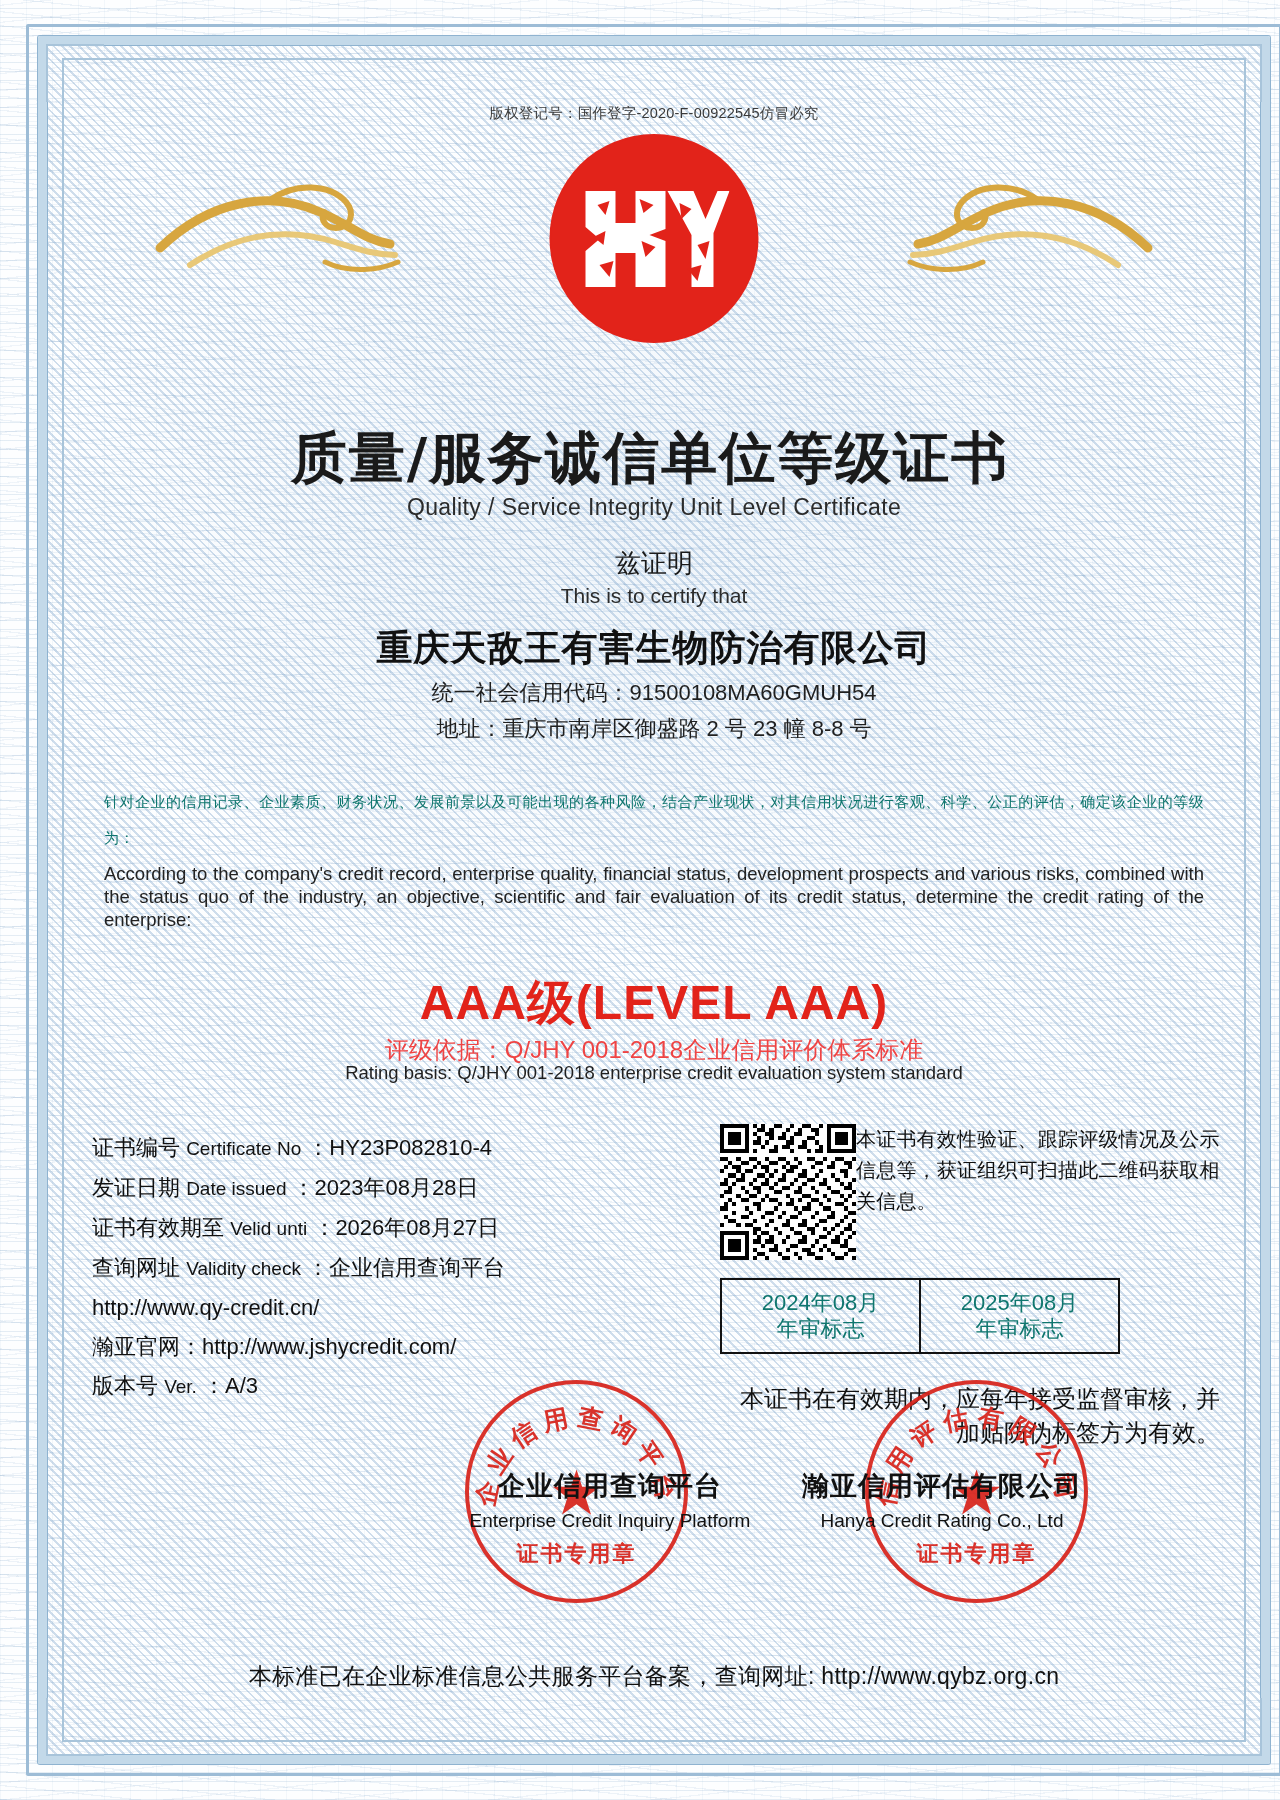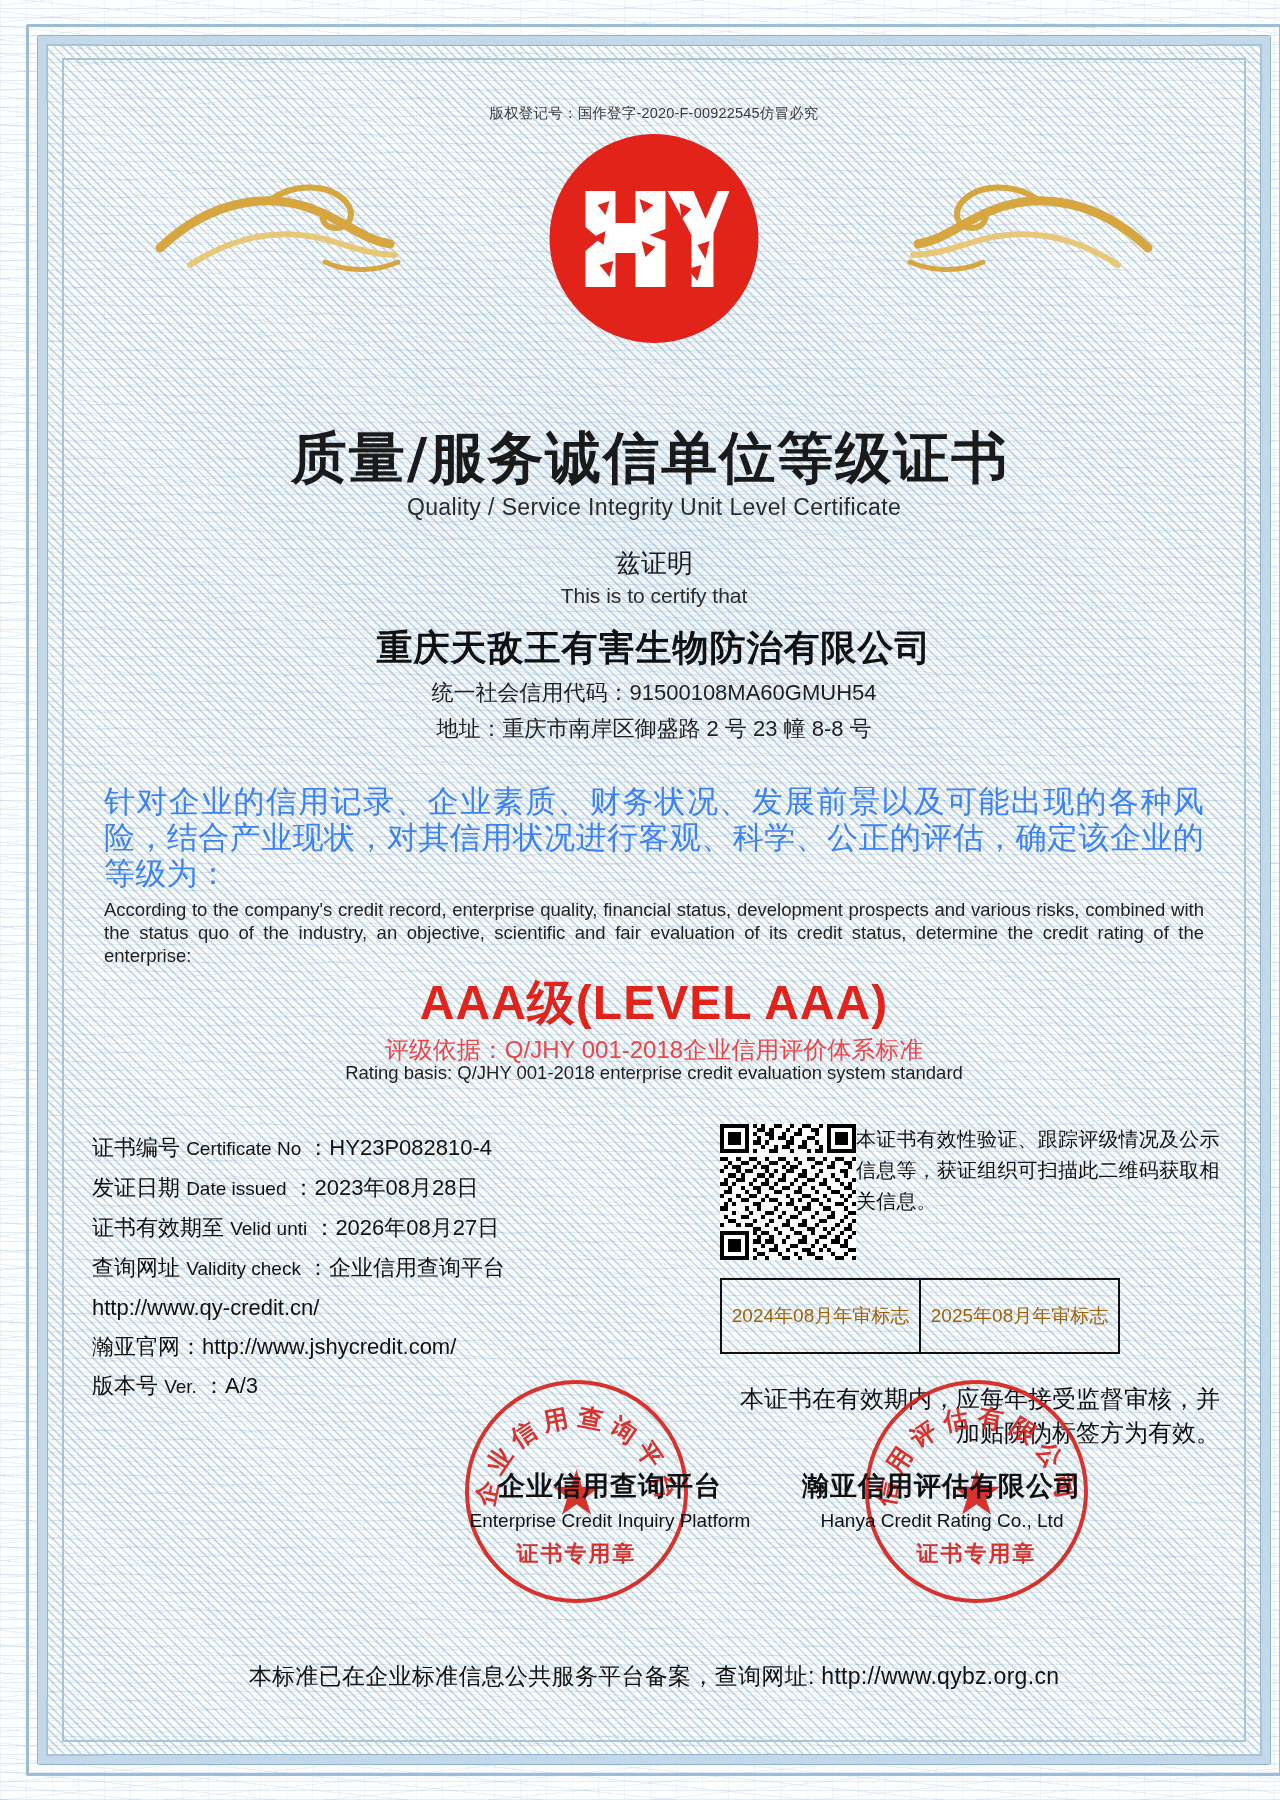--- a/index.html
+++ b/index.html
@@ -200,23 +200,23 @@
   .address { top: 648px; }
 
   
   .body-block {
     position: absolute;
     top: 718px;
     left: 34px;
     right: 34px;
   }
   .body-zh {
-    font-size: 31px;
+    font-size: 15px;
     line-height: 36px;
-    color: #3b82f6;
+    color: #0f766e;
     text-align: justify;
     text-indent: 0;
     letter-spacing: 0.2px;
   }
   .body-en {
     margin-top: 6px;
     font-size: 18.5px;
     line-height: 23px;
     color: #222;
     text-align: justify;
@@ -291,26 +291,26 @@
     gap: 0;
     margin-top: 18px;
     margin-left: 0;
     width: 400px;
   }
   .stamp-box {
     flex: 1;
     border: 2px solid #111;
     height: 72px;
     display: flex;
-    flex-direction: row;
+    flex-direction: column;
     align-items: center;
     justify-content: center;
-    font-size: 19px;
+    font-size: 22px;
     line-height: 26px;
-    color: #a16207;
+    color: #0f766e;
   }
   .stamp-box + .stamp-box { border-left: none; }
   .qr-footnote {
     margin-top: 28px;
     font-size: 24px;
     line-height: 34px;
     color: #111;
     text-align: right;
   }
 

